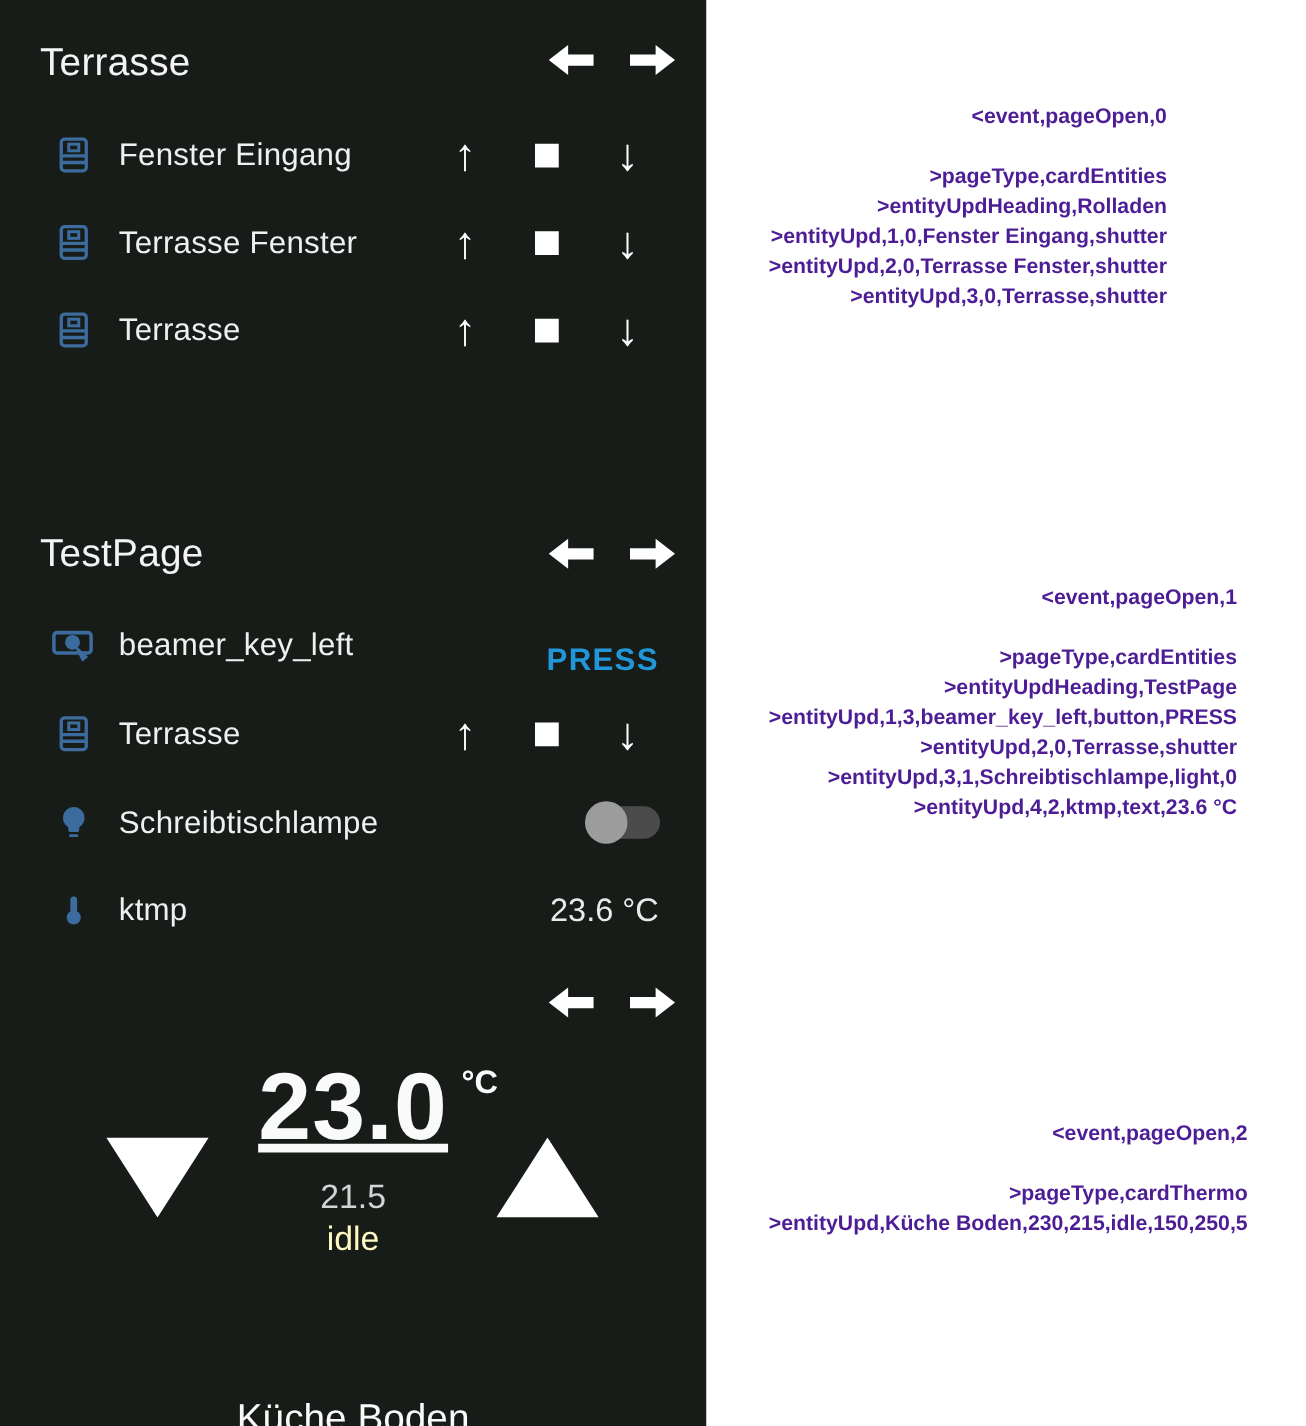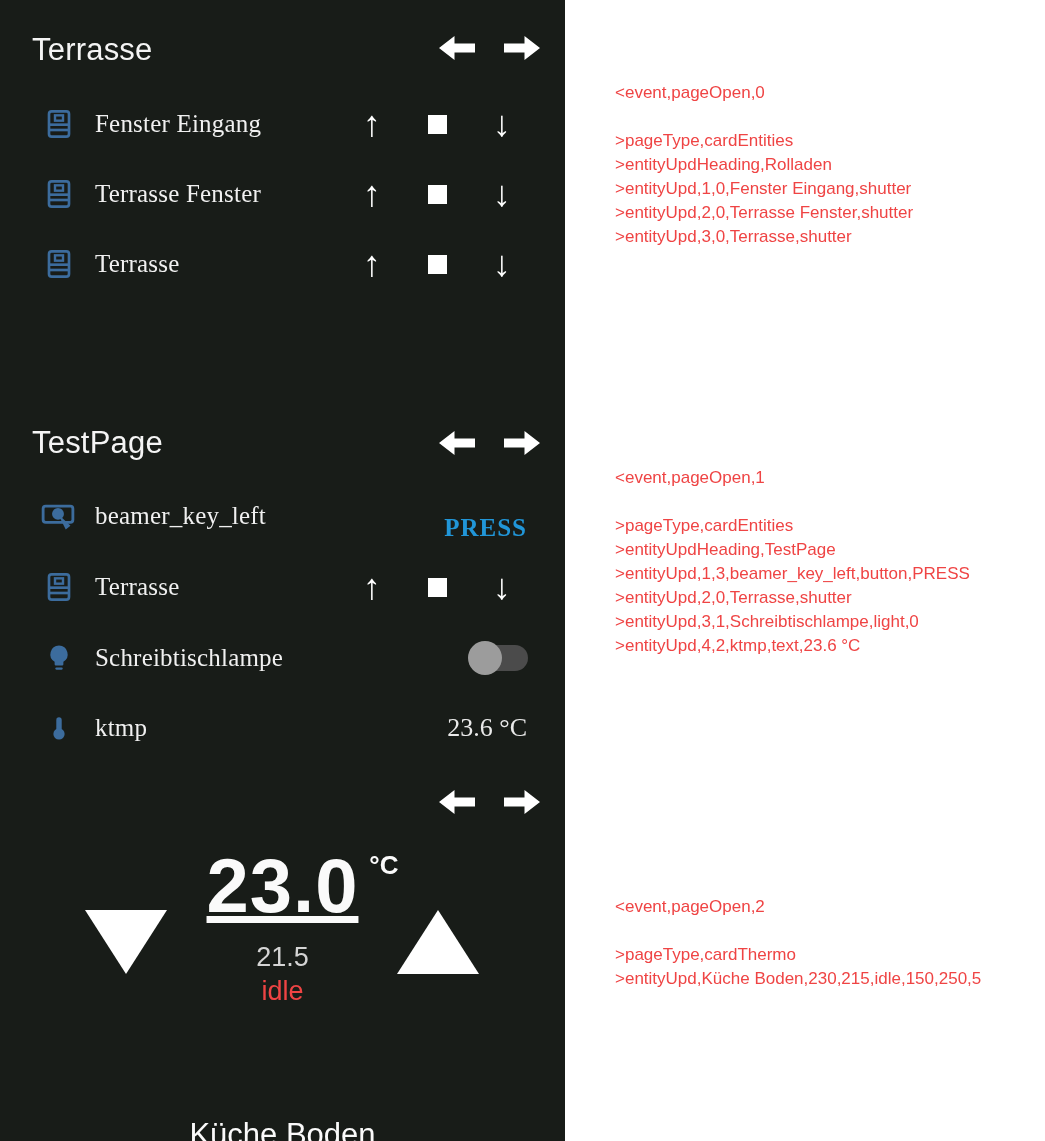--- a/index.html
+++ b/index.html
@@ -7,21 +7,21 @@
     width:1045px;height:1141px;position:relative;overflow:hidden;
     background:#ffffff;font-family:"Liberation Sans",sans-serif;
   }
   
   .panel{position:absolute;left:0;top:0;width:565px;height:1141px;background:#181c18;}
   .card-title{
     position:absolute;left:32px;font-size:31px;line-height:40px;color:#f4f4f4;
     letter-spacing:0.2px;
   }
   .nav-btn{position:absolute;width:38px;height:30px;cursor:pointer;}
-  .row{position:absolute;left:0;width:565px;height:50px;font-family:Liberation Serif, serif;}
+  .row{position:absolute;left:0;width:565px;height:50px;}
   .row .ent-icon{position:absolute;left:43px;top:9px;}
   .row .label{
     position:absolute;left:95px;top:0;line-height:50px;font-size:25px;color:#f0f0f0;
     letter-spacing:0.2px;white-space:nowrap;
   }
   .ctl{position:absolute;top:0;width:44px;height:50px;text-align:center;
        line-height:50px;font-size:36px;color:#ffffff;cursor:pointer;}
   .ctl.up{left:350px;}
   .ctl.down{left:480px;}
   .ctl.stop{left:420px;width:36px;}
@@ -36,24 +36,24 @@
   .toggle .knob{position:absolute;left:0;top:0;width:34px;height:34px;border-radius:50%;background:#9c9c9c;}
   
   .thermo-temp{position:absolute;left:0;top:846px;width:565px;text-align:center;}
   .thermo-temp .wrap{position:relative;display:inline-block;}
   .thermo-temp .big{font-size:76px;line-height:80px;font-weight:bold;color:#fafafa;letter-spacing:1px;text-decoration:underline;}
   .thermo-temp .unit{position:absolute;right:-40px;top:4px;font-size:26px;font-weight:bold;color:#fafafa;}
   .tri{position:absolute;top:910px;cursor:pointer;}
   .tri.down{left:85px;}
   .tri.up{left:397px;}
   .setpoint{position:absolute;left:0;top:942px;width:565px;text-align:center;font-size:27px;color:#d4d4d4;}
-  .state{position:absolute;left:0;top:976px;width:565px;text-align:center;font-size:27px;color:#ef4444;}
+  .state{position:absolute;left:0;top:976px;width:565px;text-align:center;font-size:27px;color:#fef9c3;}
   .thermo-name{position:absolute;left:0;top:1083px;width:565px;text-align:center;font-size:31px;color:#fafafa;margin-top:34px;}
   
-  .ann{position:absolute;left:615px;color:#ef4444;font-weight:normal;font-size:17px;}
+  .ann{position:absolute;left:615px;color:#4c1d95;font-weight:bold;font-size:17px;text-align:right;}
   .ann-line{min-height:24px;line-height:24px;white-space:pre;}
   .ann1{top:81px;} .ann2{top:466px;} .ann3{top:895px;}
 </style>
 </head>
 <body>
 
 <div class="panel">
 
   <div class="card-title" style="top:30px">Terrasse</div>
 

